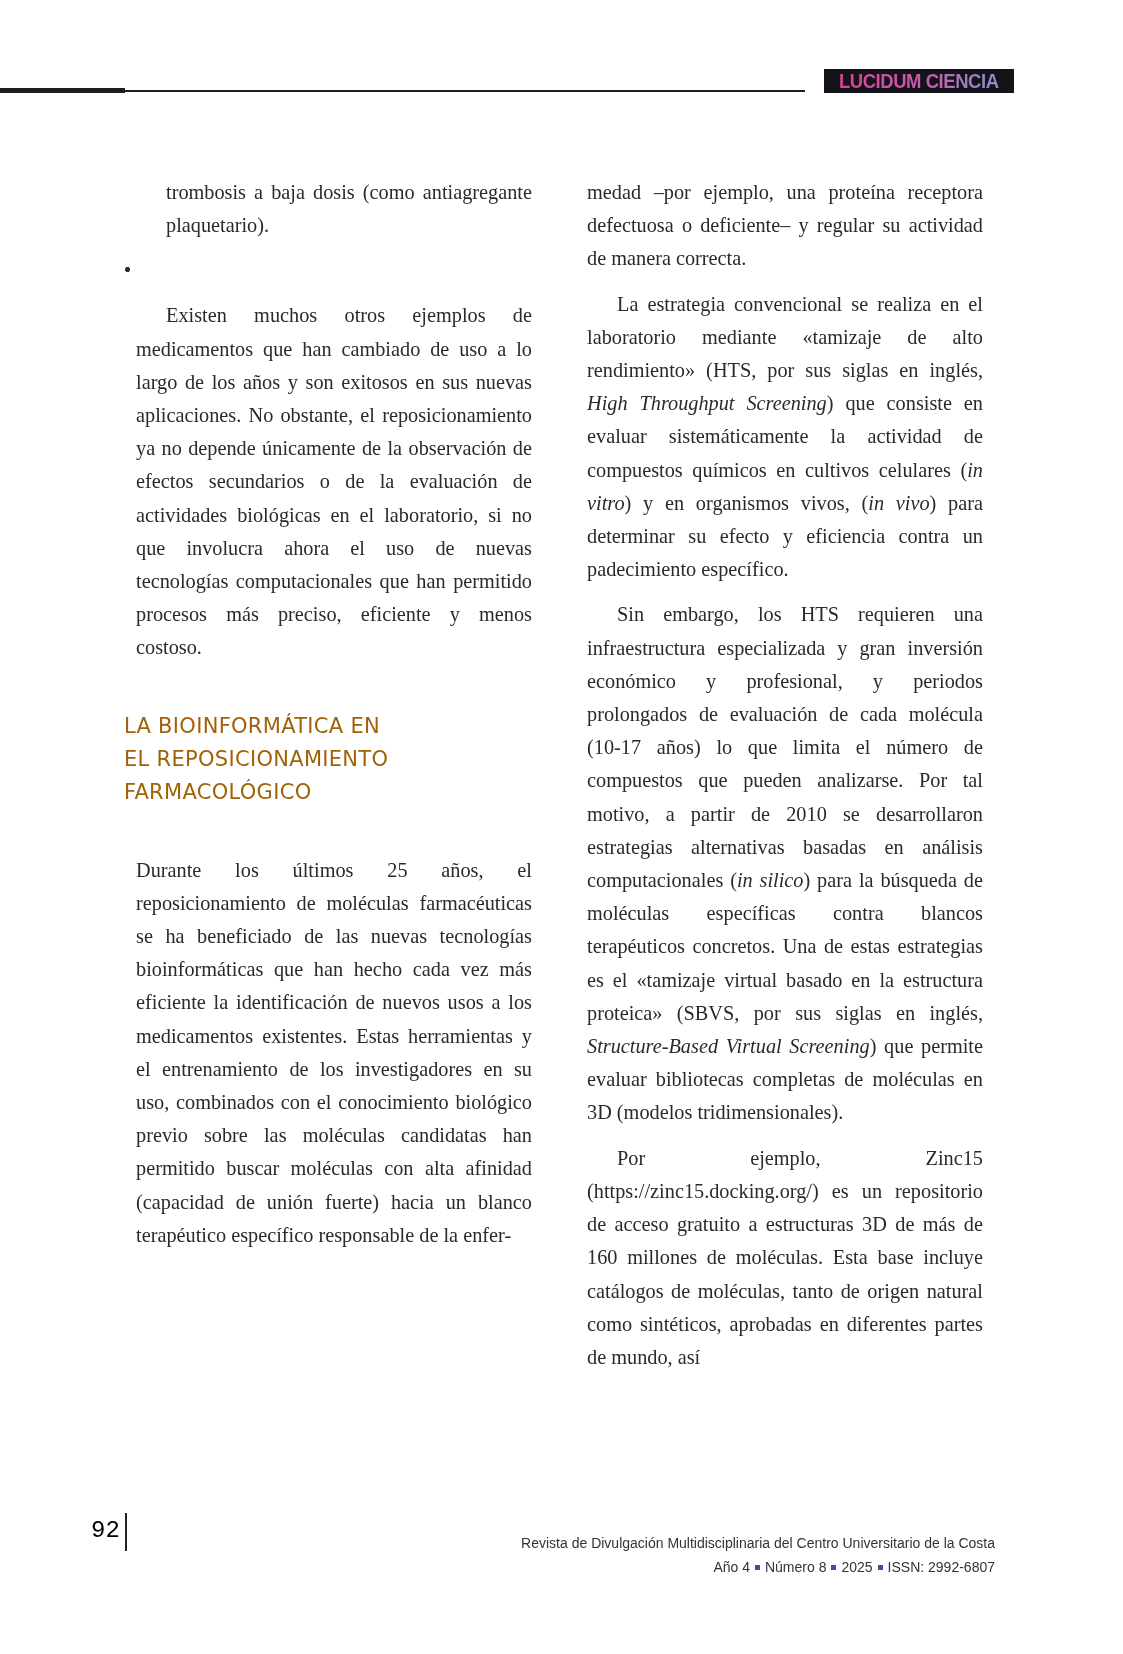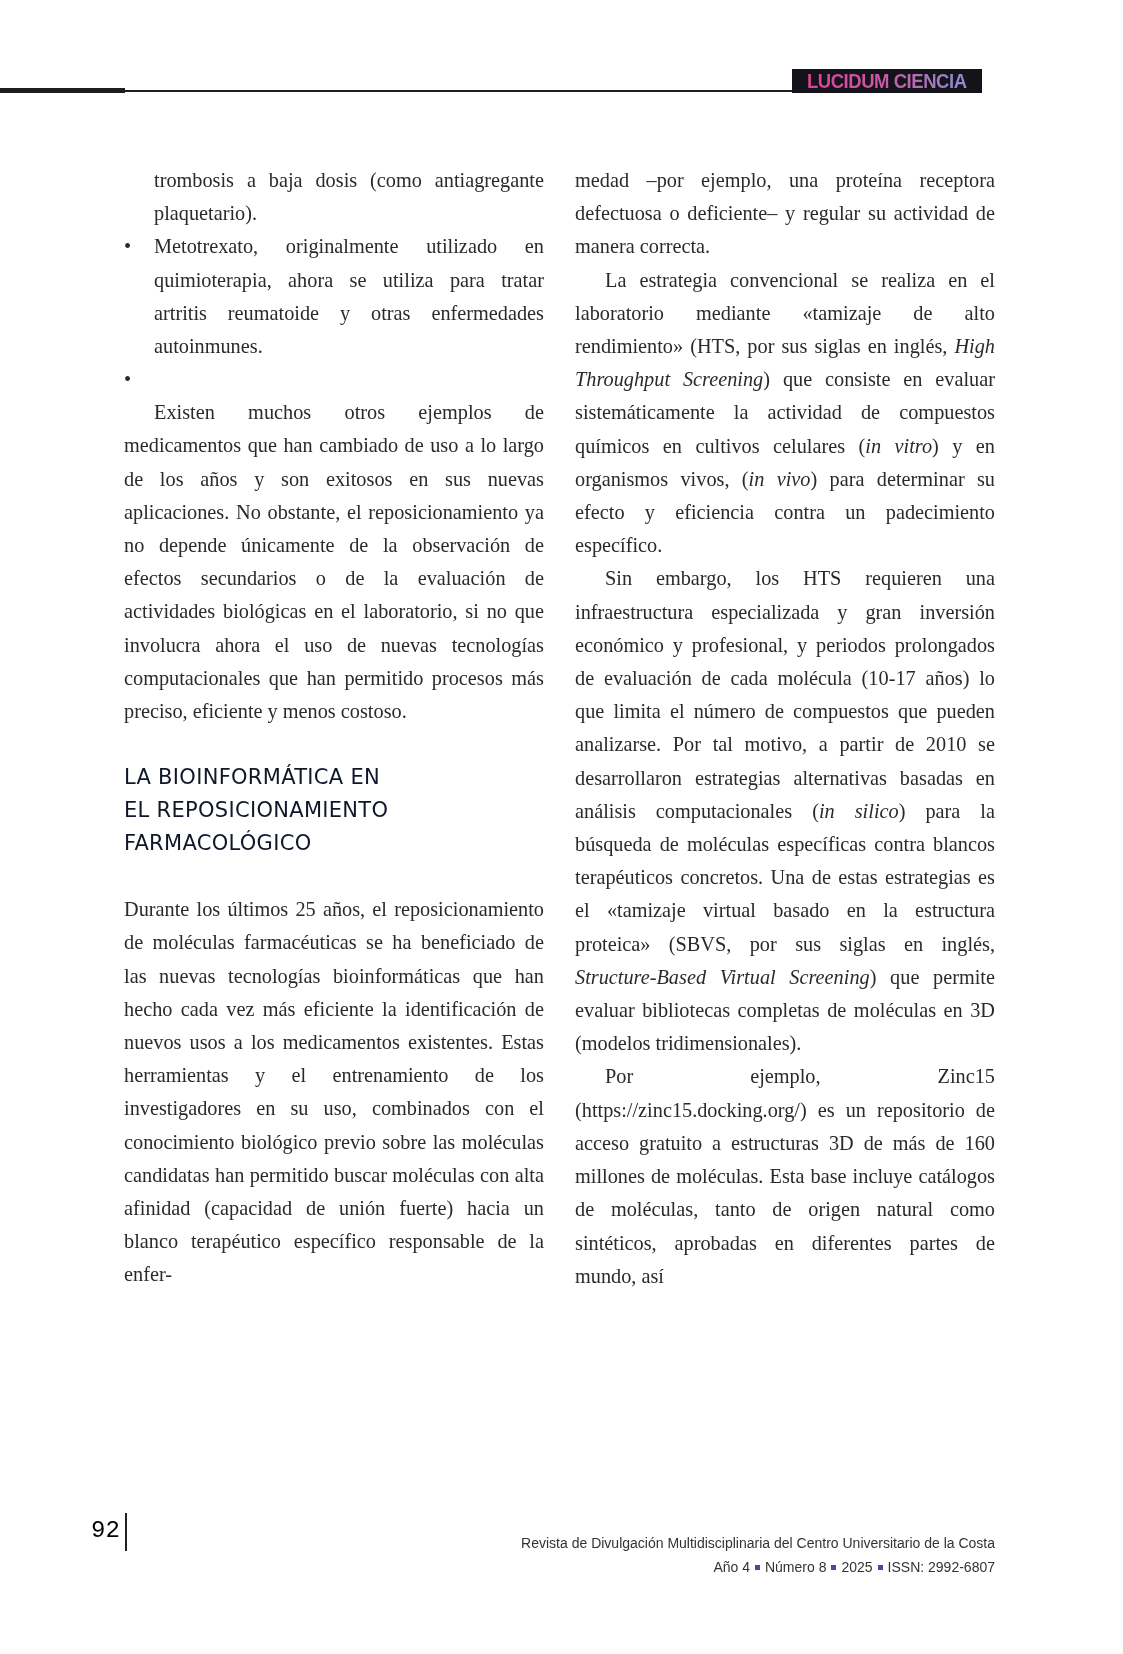--- a/index.html
+++ b/index.html
@@ -1,35 +1,35 @@
 <!DOCTYPE html>
 <html><head>
 <meta charset="utf-8">
 <style>
   html, body { margin: 0; padding: 0; background: #ffffff; }
   body { width: 1123px; height: 1654px; position: relative; overflow: hidden;
          font-family: "Liberation Serif", "DejaVu Serif", serif; color: #2a2a2a; }
   .hdr-thick { position: absolute; left: 0; top: 88px; width: 125px; height: 5px; background: #1e1e1e; }
   .hdr-line { position: absolute; left: 125px; top: 90px; width: 680px; height: 2px; background: #1e1e1e; }
-  .logo { position: absolute; left: 792px; top: 69px; width: 190px; height: 24px; background: #15131a;
+  .logo { position: absolute; left: 824px; top: 69px; width: 190px; height: 24px; background: #15131a;
           display: flex; align-items: center; justify-content: center; }
   .logo span { font-family: "Liberation Sans", sans-serif; font-weight: bold; font-size: 21px; letter-spacing: -0.5px;
                background: linear-gradient(90deg, #e0409a 0%, #c95aa9 50%, #8a8fcf 100%);
                -webkit-background-clip: text; background-clip: text; color: transparent; transform: scaleX(0.88); display:inline-block; white-space: nowrap; }
   .col { position: absolute; top: 164px; width: 420px; font-size: 20.3px; line-height: 33.2px; text-align: justify; hyphens: manual; }
   .col-left { left: 124px; }
   .col-right { left: 575px; }
-  .col p { margin: 0; }
+  .col p { margin: 12px; }
   .indent { text-indent: 30px; }
   ul.bul { list-style: none; margin: 0; padding: 0; }
   ul.bul li { position: relative; padding-left: 30px; }
   ul.bul li .dot { position: absolute; left: 0; top: 0; }
   .cont { padding-left: 30px; }
   .gap { height: 33px; }
-  h2.sec { font-family: "DejaVu Sans", sans-serif; font-weight: normal; color: #0f172a; font-size: 21px;
+  h2.sec { font-family: "DejaVu Sans", sans-serif; font-weight: normal; color: #a16207; font-size: 21px;
            line-height: 33px; margin: 0; letter-spacing: 0.3px; }
   em { font-style: italic; }
   .pgnum { position: absolute; left: 91px; top: 1517px; font-size: 24px; font-family: Liberation Mono, monospace; color: #000000; }
   .pgbar { position: absolute; left: 125px; top: 1513px; width: 2px; height: 38px; background: #222; }
   .foot { position: absolute; right: 128px; font-family: "Liberation Sans", sans-serif; color: #333; font-size: 14px; text-align: right; white-space: nowrap; }
   .foot1 { top: 1511px; margin-top: 48px; }
   .foot2 { top: 1535px; }
   .sq { display: inline-block; width: 5px; height: 5px; background: #3d4fa3; vertical-align: middle; margin: 0 5px; position: relative; top: -1px; }
 </style>
 </head>
@@ -39,21 +39,20 @@
 <div class="hdr-line"></div>
 <div class="logo">
   <span>LUCIDUM CIENCIA</span>
 </div>
 
 <div class="col col-left">
   <p class="cont">trombosis a baja dosis (como antiagregante plaquetario).</p>
   <ul class="bul">
     <li>
       <span class="dot">•</span>
-      <span>Metotrexato, originalmente utilizado en quimioterapia, ahora se utiliza para tratar artritis reumatoide y otras enfermedades autoinmunes.</span>
     </li>
     <li>
       <span class="dot">•</span>
     </li>
   </ul>
   <div class="gap"></div>
   <p class="indent">Existen muchos otros ejemplos de medicamentos que han cambiado de uso a lo largo de los años y son exitosos en sus nuevas aplicaciones. No obstante, el reposicionamiento ya no depende únicamente de la observación de efectos secundarios o de la evaluación de actividades biológicas en el laboratorio, si no que involucra ahora el uso de nuevas tecnologías computacionales que han permitido procesos más preciso, eficiente y menos costoso.</p>
   <div class="gap"></div>
   <h2 class="sec">
     <span>LA BIOINFORMÁTICA EN</span><br>

